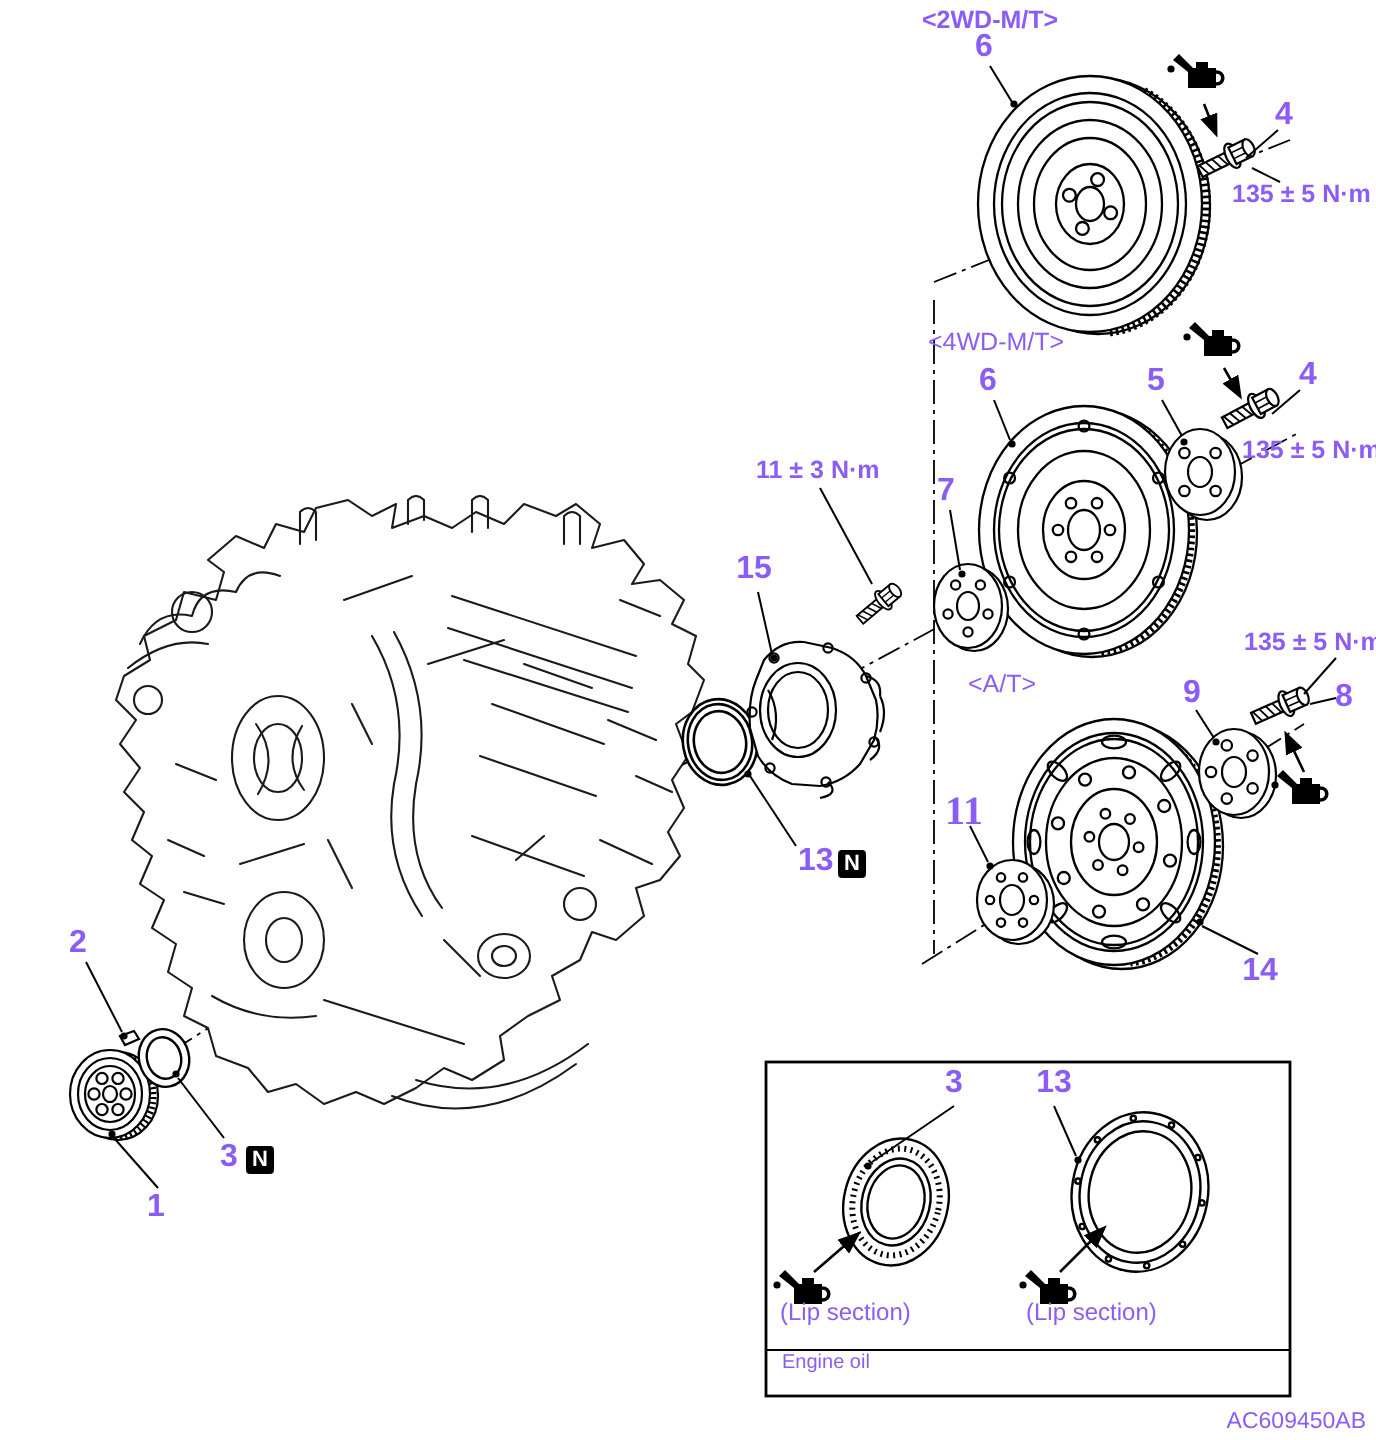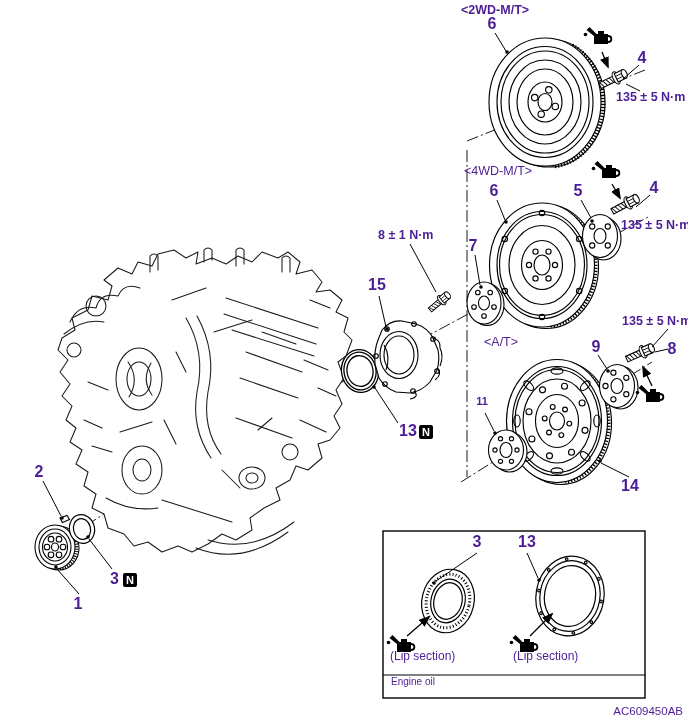--- a/index.html
+++ b/index.html
@@ -1,19 +1,19 @@
 <!DOCTYPE html>
 <html><head>
 <meta charset="utf-8">
 <style>
   html,body{margin:0;padding:0;background:#fff;}
   #page{position:relative;width:688px;height:720px;background:#ffffff;overflow:hidden;
         font-family:"Liberation Sans",sans-serif;}
   #art{position:absolute;left:0;top:0;}
-  .callout{position:absolute;color:#4c1d95;white-space:nowrap;line-height:1;
+  .callout{position:absolute;color:#8b5cf6;white-space:nowrap;line-height:1;
            font-family:"Liberation Sans",sans-serif;}
   .callout.center{transform:translateX(-50%);}
   .callout.right{transform:translateX(-100%);}
   .badge{position:absolute;width:14px;height:14px;background:#000;color:#fff;
          font:bold 11px/14px "Liberation Sans",sans-serif;text-align:center;border-radius:2px;}
 </style>
 </head>
 <body>
 
 <div id="page">
@@ -331,27 +331,27 @@
       <span class="callout left" style="left: 461px; top: 4px; font-size: 12.5px; font-weight: 700;">&lt;2WD-M/T&gt;</span>
       <span class="callout center" style="left: 492px; top: 16px; font-size: 16px; font-weight: 700;">6</span>
       <span class="callout center" style="left: 642px; top: 50px; font-size: 16px; font-weight: 700;">4</span>
       <span class="callout left" style="left: 616px; top: 91px; font-size: 12.5px; font-weight: 700;">135 ± 5 N·m</span>
       <span class="callout left" style="left: 464px; top: 165px; font-size: 12.5px; font-weight: 400;">&lt;4WD-M/T&gt;</span>
       <span class="callout center" style="left: 494px; top: 183px; font-size: 16px; font-weight: 700;">6</span>
       <span class="callout center" style="left: 578px; top: 183px; font-size: 16px; font-weight: 700;">5</span>
       <span class="callout center" style="left: 654px; top: 180px; font-size: 16px; font-weight: 700;">4</span>
       <span class="callout left" style="left: 621px; top: 219px; font-size: 12.5px; font-weight: 700;">135 ± 5 N·m</span>
       <span class="callout center" style="left: 473px; top: 238px; font-size: 16px; font-weight: 700;">7</span>
-      <span class="callout left" style="left: 378px; top: 229px; font-size: 12.5px; font-weight: 700;">8 ± 1 N·m</span>
+      <span class="callout left" style="left: 378px; top: 229px; font-size: 12.5px; font-weight: 700;">11 ± 3 N·m</span>
       <span class="callout center" style="left: 377px; top: 277px; font-size: 16px; font-weight: 700;">15</span>
       <span class="callout left" style="left: 622px; top: 315px; font-size: 12.5px; font-weight: 700;">135 ± 5 N·m</span>
       <span class="callout left" style="left: 484px; top: 336px; font-size: 12.5px; font-weight: 400;">&lt;A/T&gt;</span>
       <span class="callout center" style="left: 596px; top: 339px; font-size: 16px; font-weight: 700;">9</span>
       <span class="callout center" style="left: 672px; top: 341px; font-size: 16px; font-weight: 700;">8</span>
-      <span class="callout center" style="left: 482px; top: 396px; font-size: 11px; font-weight: 700;">11</span>
+      <span class="callout center" style="left: 482px; top: 396px; font-size: 20px; font-weight: 700; font-family: Liberation Serif, serif;">11</span>
       <span class="callout center" style="left: 630px; top: 478px; font-size: 16px; font-weight: 700;">14</span>
       <span class="callout left" style="left: 399px; top: 423px; font-size: 16px; font-weight: 700;">13</span>
       <span class="callout center" style="left: 39px; top: 464px; font-size: 16px; font-weight: 700;">2</span>
       <span class="callout left" style="left: 110px; top: 571px; font-size: 16px; font-weight: 700;">3</span>
       <span class="callout center" style="left: 78px; top: 596px; font-size: 16px; font-weight: 700;">1</span>
       <span class="callout center" style="left: 477px; top: 534px; font-size: 16px; font-weight: 700;">3</span>
       <span class="callout center" style="left: 527px; top: 534px; font-size: 16px; font-weight: 700;">13</span>
       <span class="callout left" style="left: 390px; top: 650px; font-size: 12px; font-weight: 400;">(Lip section)</span>
       <span class="callout left" style="left: 513px; top: 650px; font-size: 12px; font-weight: 400;">(Lip section)</span>
       <span class="callout left" style="left: 391px; top: 677px; font-size: 10px; font-weight: 400;">Engine oil</span>

